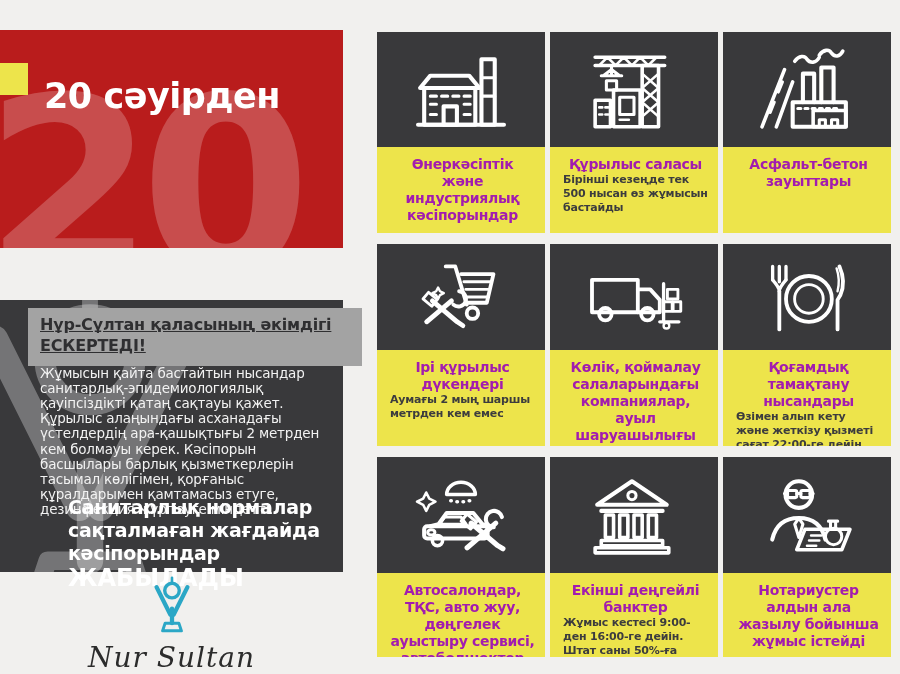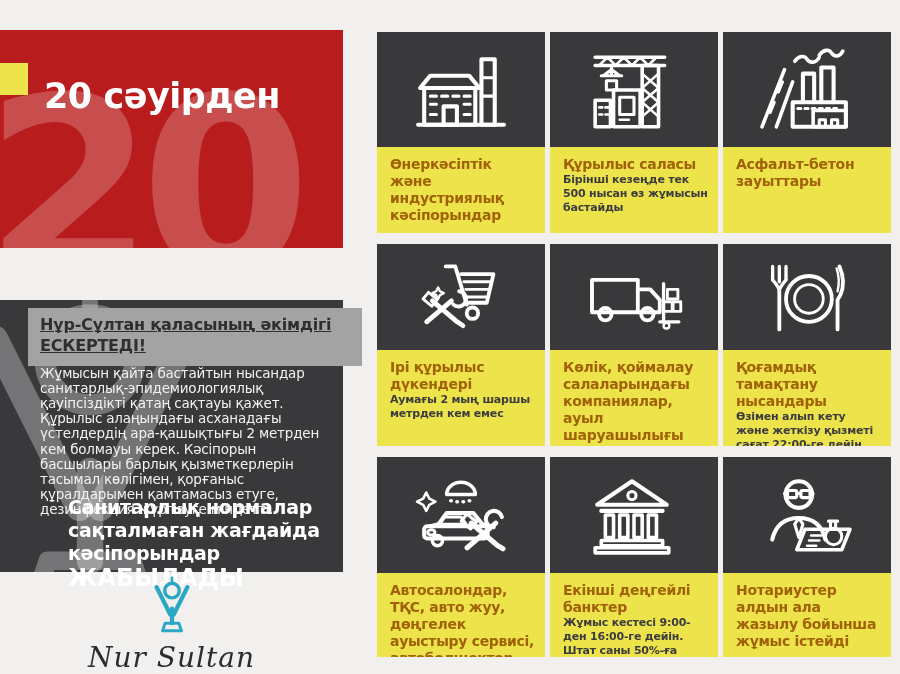--- a/index.html
+++ b/index.html
@@ -63,21 +63,21 @@
     column-gap:5px;row-gap:11px;
   }
   .card{background:#ede44b;display:flex;flex-direction:column;overflow:hidden;}
   .card-icon{background:#39393b;display:flex;align-items:center;justify-content:center;flex:0 0 auto;}
   .r1 .card-icon{height:115px;}
   .r2 .card-icon{height:106px;}
   .r3 .card-icon{height:116px;}
   .icon-svg{width:104px;height:90px;color:#fff;}
   .r2 .icon-svg{height:84px;}
   .card-text{padding:9px 10px 0 13px;}
-  .card-title{font-size:14px;font-weight:bold;line-height:1.22;color:#a16207;letter-spacing:-.3px;}
+  .card-title{font-size:14px;font-weight:bold;line-height:1.22;color:#a21caf;letter-spacing:-.3px;text-align:center;}
   .card-sub{font-size:11px;font-weight:bold;line-height:1.28;color:#3c3c3e;margin-top:0;letter-spacing:-.2px;}
   .card-sub:empty{display:none;}
 
   .defs-hidden{position:absolute;width:0;height:0;overflow:hidden;}
 </style>
 </head>
 <body>
 
 <svg class="defs-hidden" aria-hidden="true">
   <defs>

